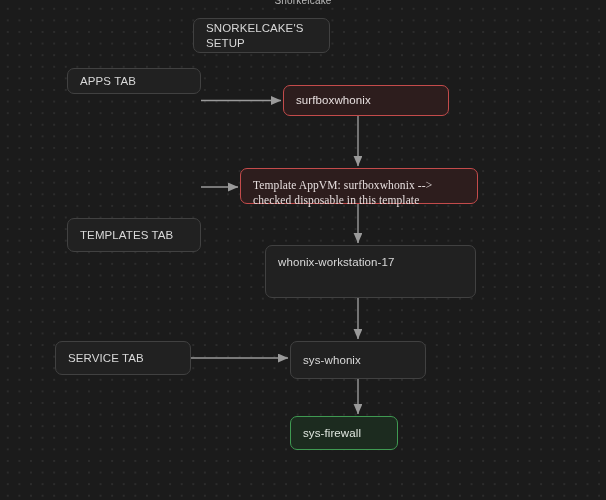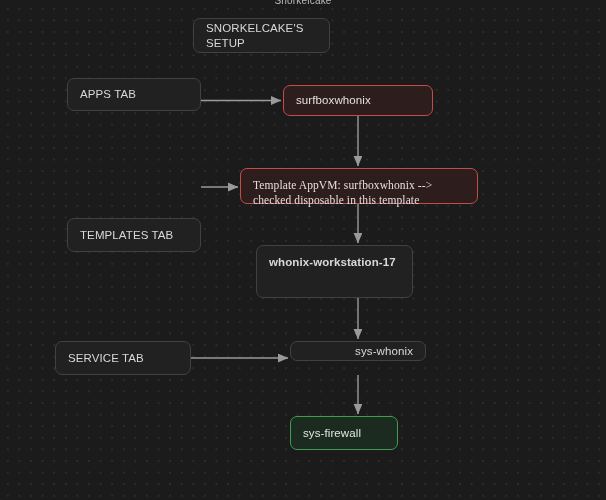--- a/index.html
+++ b/index.html
@@ -86,39 +86,39 @@
       <line x1="358" y1="298" x2="358" y2="339"></line>
       <line x1="191" y1="358" x2="288" y2="358"></line>
       <line x1="358" y1="375" x2="358" y2="414"></line>
     </g>
   </svg>
 
   <div id="nodes">
       <div class="node node-default center-text" style="left: 193px; top: 18px; width: 137px; height: 35px;">
         <span class="node-label">SNORKELCAKE'S SETUP</span>
       </div>
-      <div class="node node-default center-text" style="left: 67px; top: 78px; width: 134px; height: 33px;">
+      <div class="node node-default center-text" style="left: 67px; top: 68px; width: 134px; height: 26px;">
         <span class="node-label">APPS TAB</span>
       </div>
-      <div class="node node-red center-text" style="left: 283px; top: 85px; width: 150px; height: 31px;">
+      <div class="node node-red center-text" style="left: 283px; top: 85px; width: 166px; height: 31px;">
         <span class="node-label">surfboxwhonix</span>
       </div>
       <div class="node node-default center-text" style="left: 67px; top: 170px; width: 134px; height: 34px; margin-top: 48px;">
         <span class="node-label">TEMPLATES TAB</span>
       </div>
       <div class="node node-red" style="left: 240px; top: 168px; width: 238px; height: 36px; font-family: Liberation Serif, serif;">
         <span class="node-label">Template AppVM: surfboxwhonix --&gt; checked disposable in this template</span>
       </div>
-      <div class="node node-default" style="left: 256px; top: 245px; width: 157px; height: 53px; font-weight: bold;">
+      <div class="node node-default" style="left: 265px; top: 245px; width: 211px; height: 53px;">
         <span class="node-label">whonix-workstation-17</span>
       </div>
       <div class="node node-default center-text" style="left: 55px; top: 341px; width: 136px; height: 34px; text-align: center;">
         <span class="node-label">SERVICE TAB</span>
       </div>
-      <div class="node node-default center-text" style="left: 290px; top: 341px; width: 136px; height: 20px; justify-content: flex-end;">
+      <div class="node node-default center-text" style="left: 290px; top: 341px; width: 136px; height: 38px;">
         <span class="node-label">sys-whonix</span>
       </div>
       <div class="node node-green center-text" style="left: 290px; top: 416px; width: 108px; height: 34px;">
         <span class="node-label">sys-firewall</span>
       </div>
     </div>
 
 </div>
 
 </body></html>

